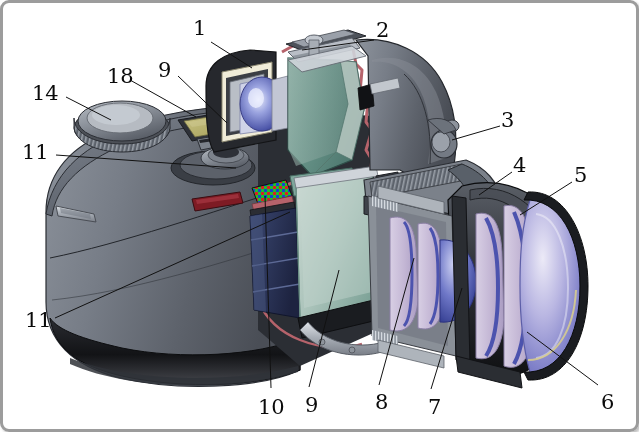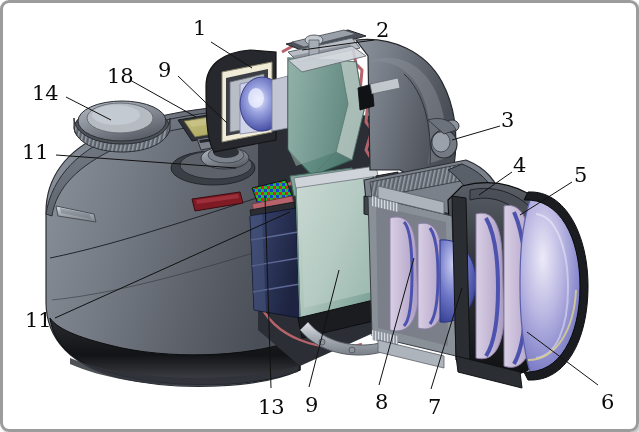--- a/index.html
+++ b/index.html
@@ -349,21 +349,21 @@
 
   <span class="lbl" style="left:193px;top:18px">1</span>
   <span class="lbl" style="left:376px;top:20px">2</span>
   <span class="lbl" style="left:501px;top:110px">3</span>
   <span class="lbl" style="left:513px;top:155px">4</span>
   <span class="lbl" style="left:574px;top:165px">5</span>
   <span class="lbl" style="left:601px;top:392px">6</span>
   <span class="lbl" style="left:428px;top:397px">7</span>
   <span class="lbl" style="left:375px;top:392px">8</span>
   <span class="lbl" style="left:305px;top:395px">9</span>
-  <span class="lbl" style="left:258px;top:397px">13</span>
+  <span class="lbl" style="left:258px;top:397px">10</span>
   <span class="lbl" style="left:25px;top:310px">11</span>
   <span class="lbl" style="left:22px;top:142px">11</span>
   <span class="lbl" style="left:32px;top:83px">14</span>
   <span class="lbl" style="left:107px;top:66px">18</span>
   <span class="lbl" style="left:158px;top:60px">9</span>
 
   <div id="frame"></div>
 </div>
 
 </body></html>

